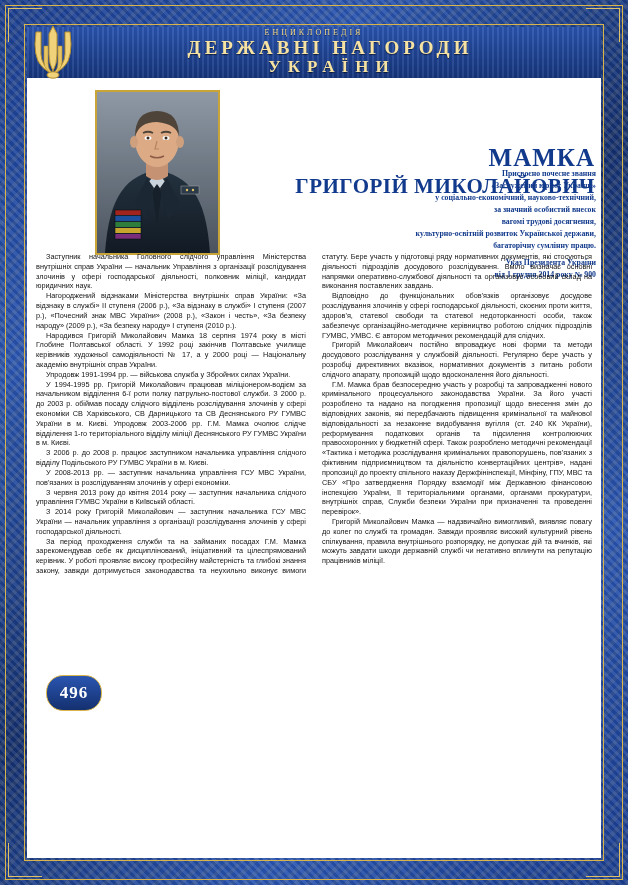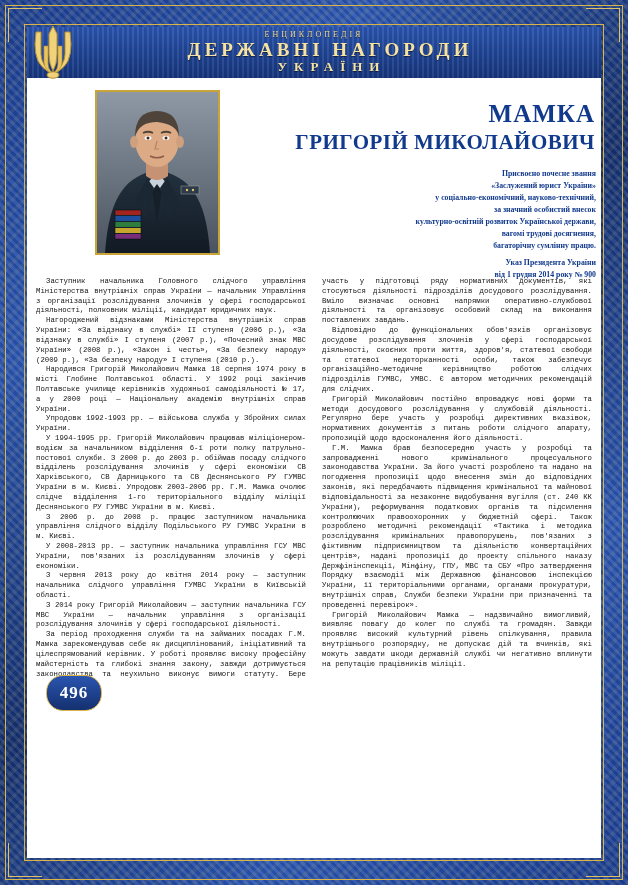--- a/index.html
+++ b/index.html
@@ -94,21 +94,21 @@
     font-weight: bold;
     letter-spacing: 4px;
     color: #f6e3a4;
     text-transform: uppercase;
     line-height: 1.0;
     text-shadow: 0 1px 1px #00000088;
     margin-left: 32px;
   }
   .enc-sub {
     font-family: "Liberation Serif", serif;
-    font-size: 13px;
+    font-size: 17px;
     font-weight: bold;
     letter-spacing: 7px;
     color: #f6e3a4;
     text-transform: uppercase;
     line-height: 1.2;
     text-shadow: 0 1px 1px #00000088;
     margin-left: 36px;
   }
 
   
@@ -140,20 +140,21 @@
     width: 350px;
     text-align: right;
   }
   .surname {
     font-family: "Liberation Serif", serif;
     font-size: 25px;
     font-weight: bold;
     color: #123a8c;
     letter-spacing: 1px;
     line-height: 1.1;
+    margin-top: 44px;
   }
   .givenname {
     font-family: "Liberation Serif", serif;
     font-size: 21px;
     font-weight: bold;
     color: #123a8c;
     letter-spacing: 0.5px;
     line-height: 1.15;
     margin-top: 2px;
   }
@@ -167,25 +168,25 @@
     font-size: 7.8px;
     line-height: 1.55;
     font-weight: bold;
   }
   .award-block div { white-space: nowrap; }
   .decree { margin-top: 4px; }
 
   
   .columns {
     position: absolute;
-    left: 36px; top: 277px;
+    left: 36px; top: 252px;
     width: 556px; height: 565px;
     column-count: 2;
     column-gap: 16px;
-    font-family: Liberation Mono, monospace;
+    font-family: Liberation Sans, sans-serif;
     font-size: 7.3px;
     line-height: 1.345;
     color: #141414;
     text-align: justify;
     text-justify: inter-word;
     hyphens: auto;
   }
   .columns p {
     margin: 0;
     text-indent: 10px;
@@ -318,32 +319,32 @@
   <div class="name-block">
     <div class="surname">МАМКА</div>
     <div class="givenname">ГРИГОРІЙ МИКОЛАЙОВИЧ</div>
   </div>
 
   <div class="award-block">
     <div>Присвоєно почесне звання</div>
     <div>«Заслужений юрист України»</div>
     <div>у соціально-економічний, науково-технічний,</div>
     <div>за значний особистий внесок</div>
+    <div>вагомі трудові досягнення,</div>
     <div>культурно-освітній розвиток Української держави,</div>
-    <div>вагомі трудові досягнення,</div>
     <div>багаторічну сумлінну працю.</div>
     <div class="decree">Указ Президента України</div>
     <div>від 1 грудня 2014 року № 900</div>
   </div>
 
   <div class="columns">
     <p>Заступник начальника Головного слідчого управління Міністерства внутрішніх справ України — начальник Управління з організації розслідування злочинів у сфері господарської діяльності, полковник міліції, кандидат юридичних наук.</p>
     <p>Нагороджений відзнаками Міністерства внутрішніх справ України: «За відзнаку в службі» ІІ ступеня (2006 р.), «За відзнаку в службі» І ступеня (2007 р.), «Почесний знак МВС України» (2008 р.), «Закон і честь», «За безпеку народу» (2009 р.), «За безпеку народу» І ступеня (2010 р.).</p>
     <p>Народився Григорій Миколайович Мамка 18 серпня 1974 року в місті Глобине Полтавської області. У 1992 році закінчив Полтавське училище керівників художньої самодіяльності № 17, а у 2000 році — Національну академію внутрішніх справ України.</p>
-    <p>Упродовж 1992-1993 рр. — військова служба у Збройних силах України.</p>
+    <p>Упродовж 1991-1994 рр. — військова служба у Збройних силах України.</p>
     <p>У 1994-1995 рр. Григорій Миколайович працював міліціонером-водієм за начальником відділення 6-ї роти полку патрульно-постової служби. З 2000 р. до 2003 р. обіймав посаду слідчого відділень розслідування злочинів у сфері економіки СВ Харківського, СВ Дарницького та СВ Деснянського РУ ГУМВС України в м. Києві. Упродовж 2003-2006 рр. Г.М. Мамка очолює слідче відділення 1-го територіального відділу міліції Деснянського РУ ГУМВС України в м. Києві.</p>
     <p>З 2006 р. до 2008 р. працює заступником начальника управління слідчого відділу Подільського РУ ГУМВС України в м. Києві.</p>
     <p>У 2008-2013 рр. — заступник начальника управління ГСУ МВС України, пов'язаних із розслідуванням злочинів у сфері економіки.</p>
     <p>З червня 2013 року до квітня 2014 року — заступник начальника слідчого управління ГУМВС України в Київській області.</p>
     <p>З 2014 року Григорій Миколайович — заступник начальника ГСУ МВС України — начальник управління з організації розслідування злочинів у сфері господарської діяльності.</p>
     <p>За період проходження служби та на займаних посадах Г.М. Мамка зарекомендував себе як дисциплінований, ініціативний та цілеспрямований керівник. У роботі проявляє високу професійну майстерність та глибокі знання закону, завжди дотримується законодавства та неухильно виконує вимоги статуту. Бере участь у підготовці ряду нормативних документів, які стосуються діяльності підрозділів досудового розслідування. Вміло визначає основні напрямки оперативно-службової діяльності та організовує особовий склад на виконання поставлених завдань.</p>
     <p>Відповідно до функціональних обов'язків організовує досудове розслідування злочинів у сфері господарської діяльності, скоєних проти життя, здоров'я, статевої свободи та статевої недоторканності особи, також забезпечує організаційно-методичне керівництво роботою слідчих підрозділів ГУМВС, УМВС. Є автором методичних рекомендацій для слідчих.</p>
     <p>Григорій Миколайович постійно впроваджує нові форми та методи досудового розслідування у службовій діяльності. Регулярно бере участь у розробці директивних вказівок, нормативних документів з питань роботи слідчого апарату, пропозицій щодо вдосконалення його діяльності.</p>
     <p>Г.М. Мамка брав безпосередню участь у розробці та запровадженні нового кримінального процесуального законодавства України. За його участі розроблено та надано на погодження пропозиції щодо внесення змін до відповідних законів, які передбачають підвищення кримінальної та майнової відповідальності за незаконне видобування вугілля (ст. 240 КК України), реформування податкових органів та підсилення контролюючих правоохоронних у бюджетній сфері. Також розроблено методичні рекомендації «Тактика і методика розслідування кримінальних правопорушень, пов'язаних з фіктивним підприємництвом та діяльністю конвертаційних центрів», надані пропозиції до проекту спільного наказу Держфінінспекції, Мінфіну, ГПУ, МВС та СБУ «Про затвердження Порядку взаємодії між Державною фінансовою інспекцією України, її територіальними органами, органами прокуратури, внутрішніх справ, Служби безпеки України при призначенні та проведенні перевірок».</p>
     <p>Григорій Миколайович Мамка — надзвичайно вимогливий, виявляє повагу до колег по службі та громадян. Завжди проявляє високий культурний рівень спілкування, правила внутрішнього розпорядку, не допускає дій та вчинків, які можуть завдати шкоди державній службі чи негативно вплинути на репутацію працівників міліції.</p>

